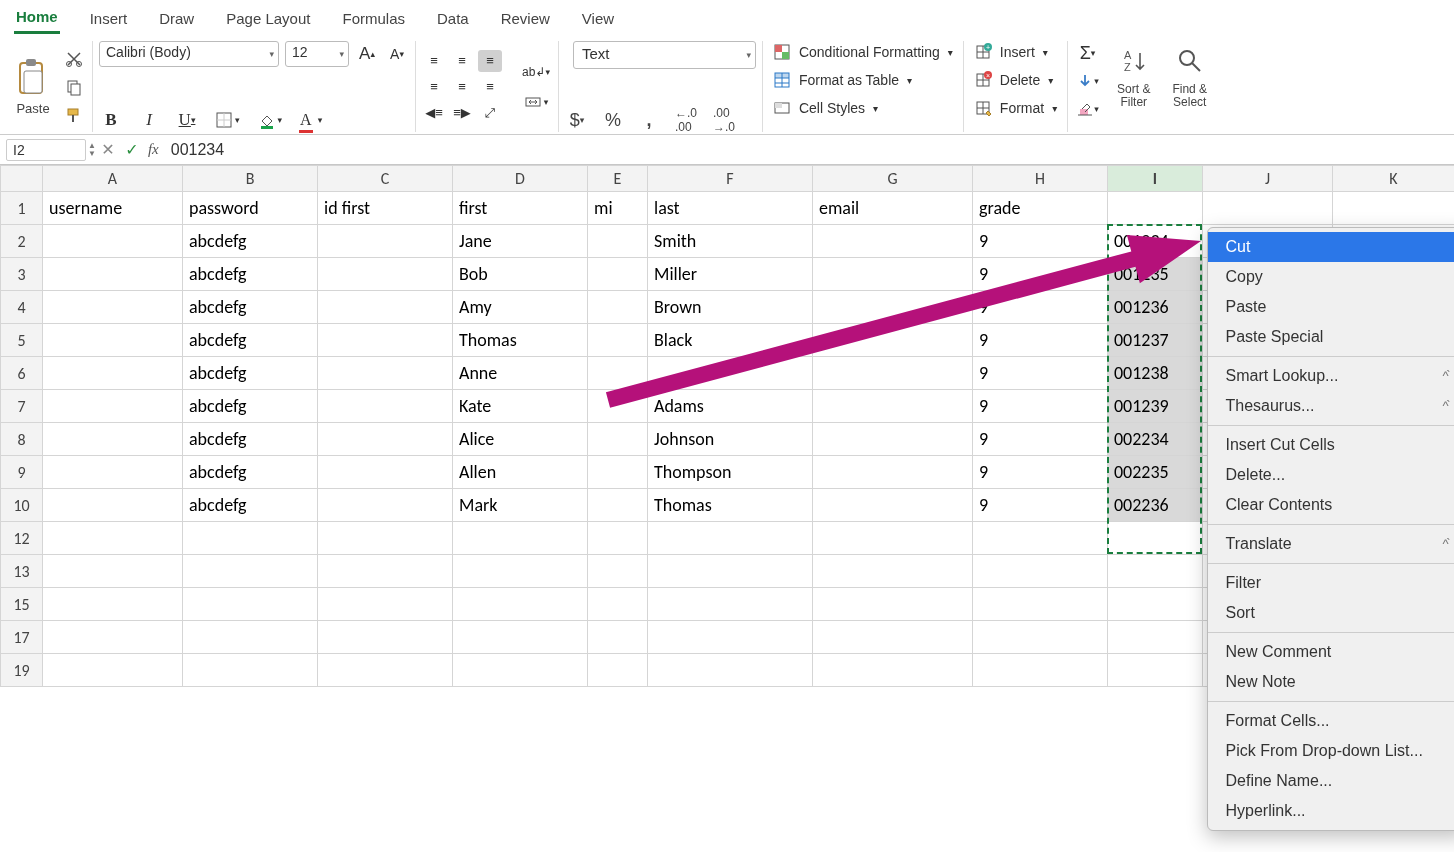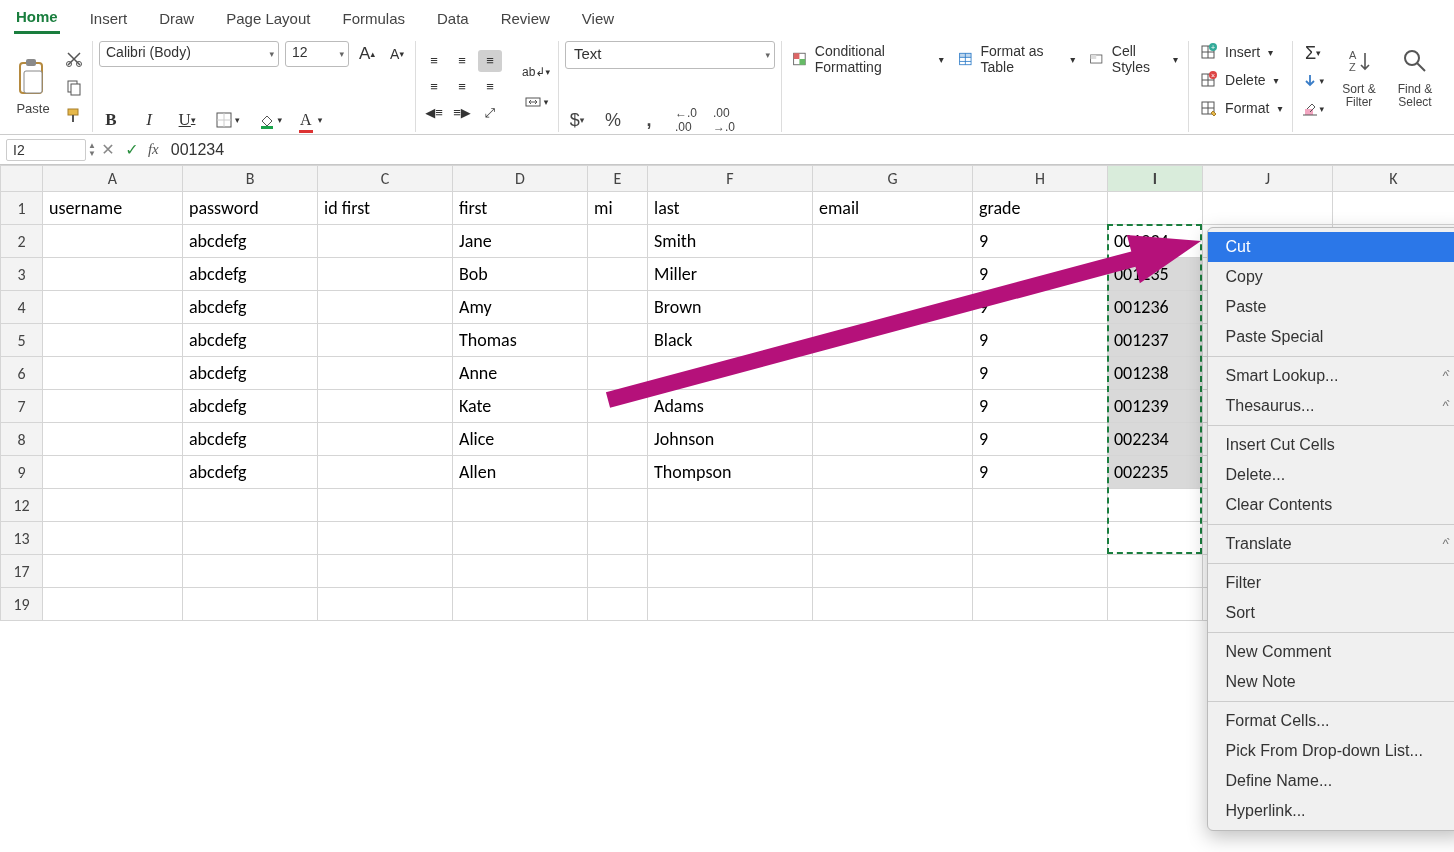--- a/index.html
+++ b/index.html
@@ -100,24 +100,24 @@
 .align-grid {
   display: grid;
   grid-template-columns: repeat(3, 24px);
   grid-template-rows: repeat(3, 22px);
   gap: 4px;
 }
 .align-cell { width:24px; height:22px; display:flex; align-items:center; justify-content:center; border-radius:3px; cursor:pointer;}
 .align-cell.on { background:#d0d0d0; }
 .wrap-col { display:flex; flex-direction:column; gap:6px; margin-left:8px;}
 .num-select {
-  border:1px solid #bbb; border-radius:3px; height:28px; width:210px; padding:3px 22px 3px 8px;
-  font-size:15px; position:relative; cursor:pointer;
-}
-.styles-col { display:flex; flex-direction:row; gap:6px; }
+  border:1px solid #bbb; border-radius:3px; height:28px; width:183px; padding:3px 22px 3px 8px;
+  font-size:15px; position:relative; cursor:pointer;margin-left:8px;
+}
+.styles-col { display:flex; flex-direction:column; gap:6px; }
 .style-item { display:flex; align-items:center; gap:8px; font-size:14px; cursor:pointer; padding:2px 4px;}
 .cells-col { display:flex; flex-direction:column; gap:6px;}
 .editing-stack { display:flex; flex-direction:column; gap:2px; align-items:center;}
 .editing-label { font-size:12px; text-align:center; color:#444; line-height:1.1;}
 
 .formula-bar {
   display: flex;
   align-items: center;
   border-bottom: 1px solid #c7c7c7;
   height: 30px;
@@ -641,35 +641,63 @@
           <td>Allen</td>
           <td></td>
           <td>Thompson</td>
           <td></td>
           <td class="num">9</td>
           <td class="num sel">002235</td>
           <td></td>
           <td></td>
         </tr>
         <tr>
+          <th class="rowhead">10</th>
+          <td></td>
+          <td>abcdefg</td>
+          <td></td>
+          <td>Mark</td>
+          <td></td>
+          <td>Thomas</td>
+          <td></td>
+          <td class="num">9</td>
+          <td class="num sel">002236</td>
+          <td></td>
+          <td></td>
+        </tr>
+        <tr>
           <th class="rowhead">12</th>
           <td></td>
           <td></td>
           <td></td>
           <td></td>
           <td></td>
           <td></td>
           <td></td>
           <td></td>
           <td></td>
           <td></td>
           <td></td>
         </tr>
         <tr>
           <th class="rowhead">13</th>
+          <td></td>
+          <td></td>
+          <td></td>
+          <td></td>
+          <td></td>
+          <td></td>
+          <td></td>
+          <td></td>
+          <td></td>
+          <td></td>
+          <td></td>
+        </tr>
+        <tr>
+          <th class="rowhead">15</th>
           <td></td>
           <td></td>
           <td></td>
           <td></td>
           <td></td>
           <td></td>
           <td></td>
           <td></td>
           <td></td>
           <td></td>

